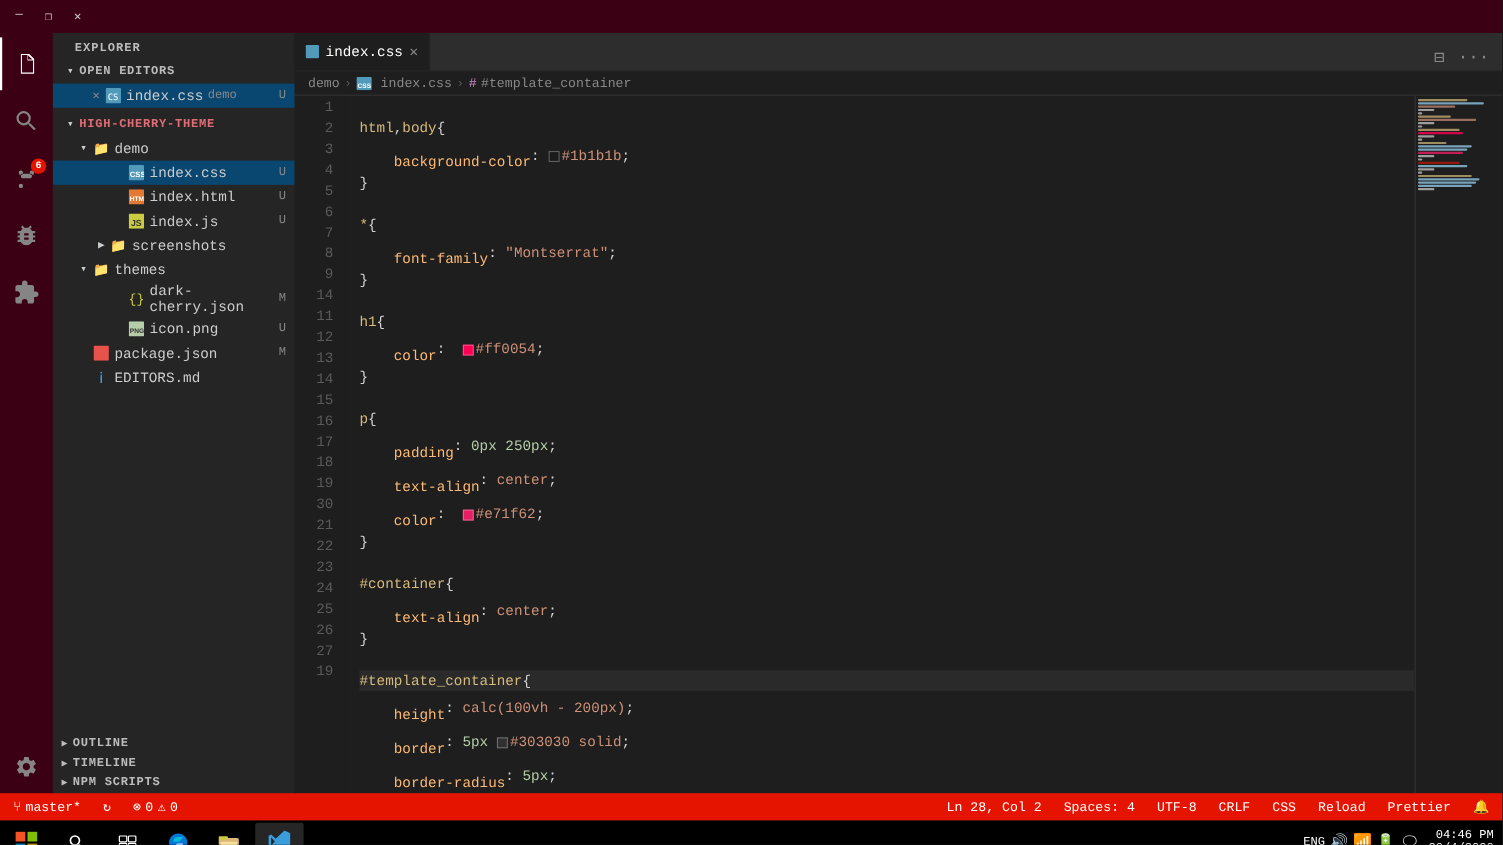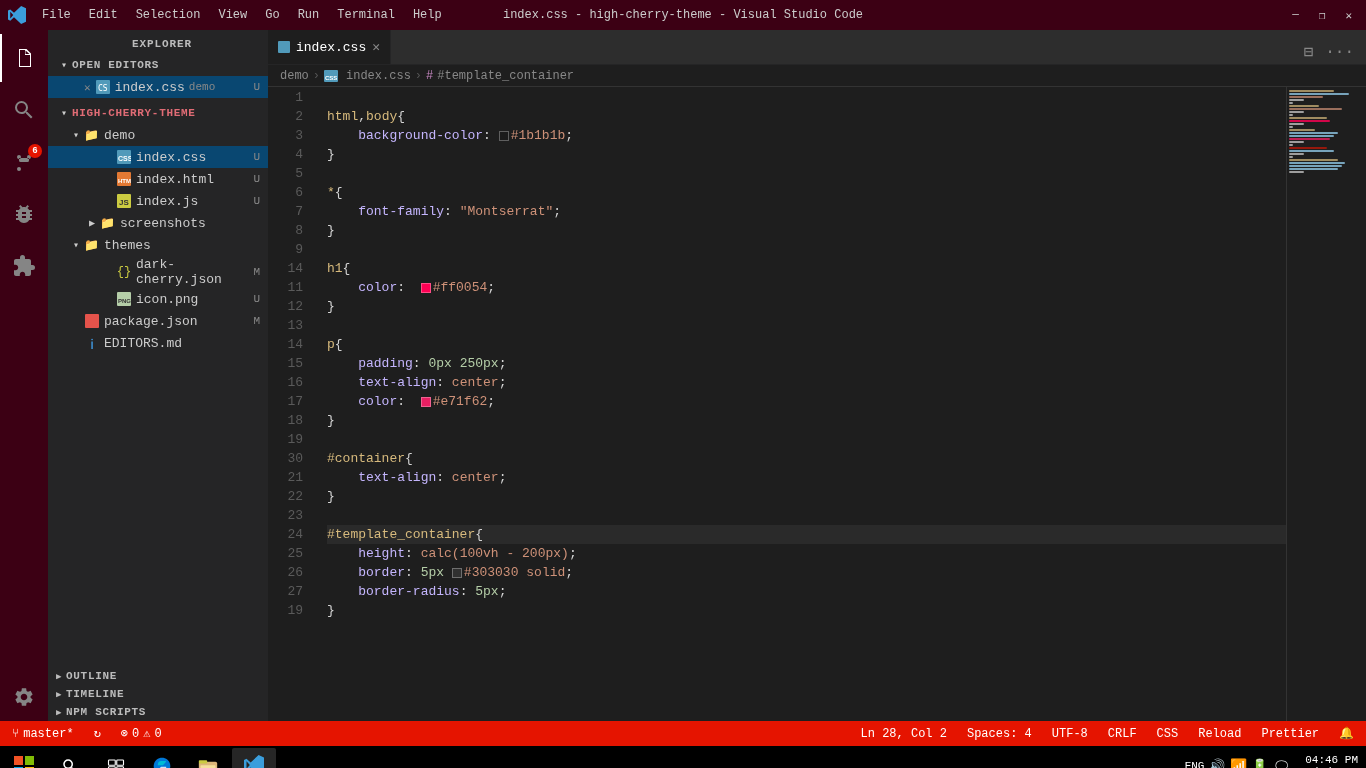--- a/index.html
+++ b/index.html
@@ -114,21 +114,20 @@
       flex-direction: column;
       overflow: hidden;
     }
     .sidebar-section-title {
       font-size: 11px;
       font-weight: 700;
       color: #bbb;
       padding: 8px 12px 4px 20px;
       letter-spacing: 0.08em;
       text-transform: uppercase;
-      text-align: center;
     }
     .sidebar-item {
       display: flex;
       align-items: center;
       padding: 1px 0 1px 0;
       cursor: pointer;
       font-size: 13px;
       color: #cccccc;
       min-height: 22px;
     }
@@ -275,21 +274,21 @@
       display: flex;
       align-items: center;
       white-space: pre;
       min-height: 19px;
     }
     .code-line.active-line {
       background: #2a2a2a;
     }
     
     .c-selector { color: #d7ba7d; }
-    .c-property { color: #c4b5fd; }
+    .c-property { color: #fdba74; margin-top: 12px; }
     .c-value { color: #ce9178; }
     .c-punctuation { color: #d4d4d4; }
     .c-hex { color: #ce9178; }
     .c-number { color: #b5cea8; }
 
     
     #minimap {
       width: 80px;
       background: #1e1e1e;
       border-left: 1px solid #333;
@@ -399,36 +398,20 @@
       color: #bbb;
       text-transform: uppercase;
       letter-spacing: 0.06em;
       gap: 4px;
     }
   </style>
 </head>
 <body>
 
 <div id="title-bar">
-  <div class="left-menu">
-    <svg class="vsc-icon" viewBox="0 0 24 24" fill="#3b9edc">
-      <path d="M17.5 0L8 9 3 4.5 0 6v12l3 1.5L8 15l9.5 9L24 21V3L17.5 0zM3 16.5v-9l4 4.5L3 16.5z"></path>
-    </svg>
-    <div class="menu-items">
-      <span class="menu-item">File</span>
-      <span class="menu-item">Edit</span>
-      <span class="menu-item">Selection</span>
-      <span class="menu-item">View</span>
-      <span class="menu-item">Go</span>
-      <span class="menu-item">Run</span>
-      <span class="menu-item">Terminal</span>
-      <span class="menu-item">Help</span>
-    </div>
-  </div>
-  <div class="title-text">index.css - high-cherry-theme - Visual Studio Code</div>
   <div class="window-controls">
     <span class="win-btn">─</span>
     <span class="win-btn">❐</span>
     <span class="win-btn">✕</span>
   </div>
 </div>
 
 <div id="main-layout">
 
   <div id="activity-bar">

